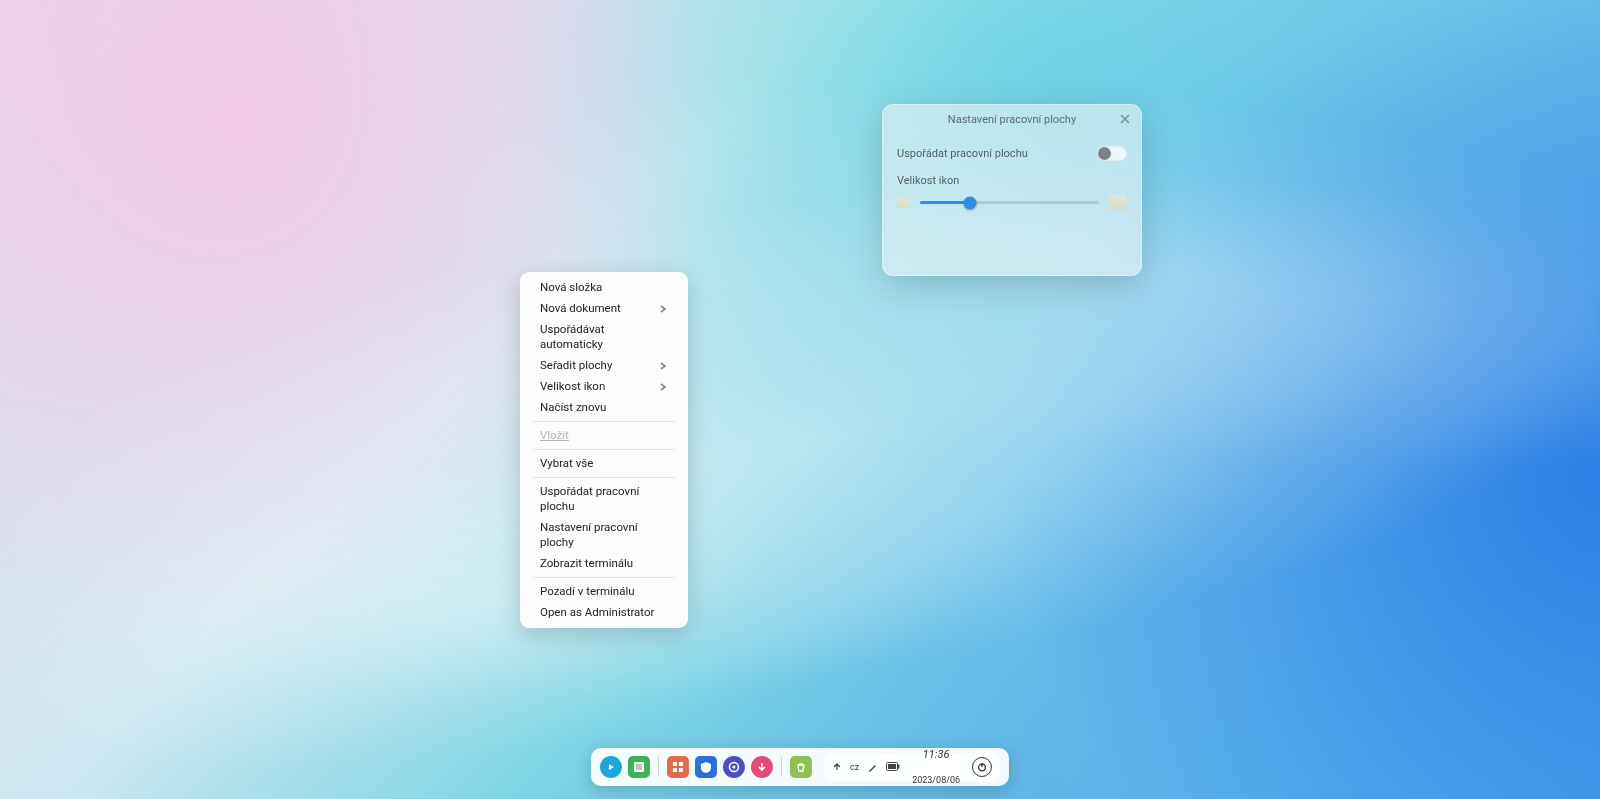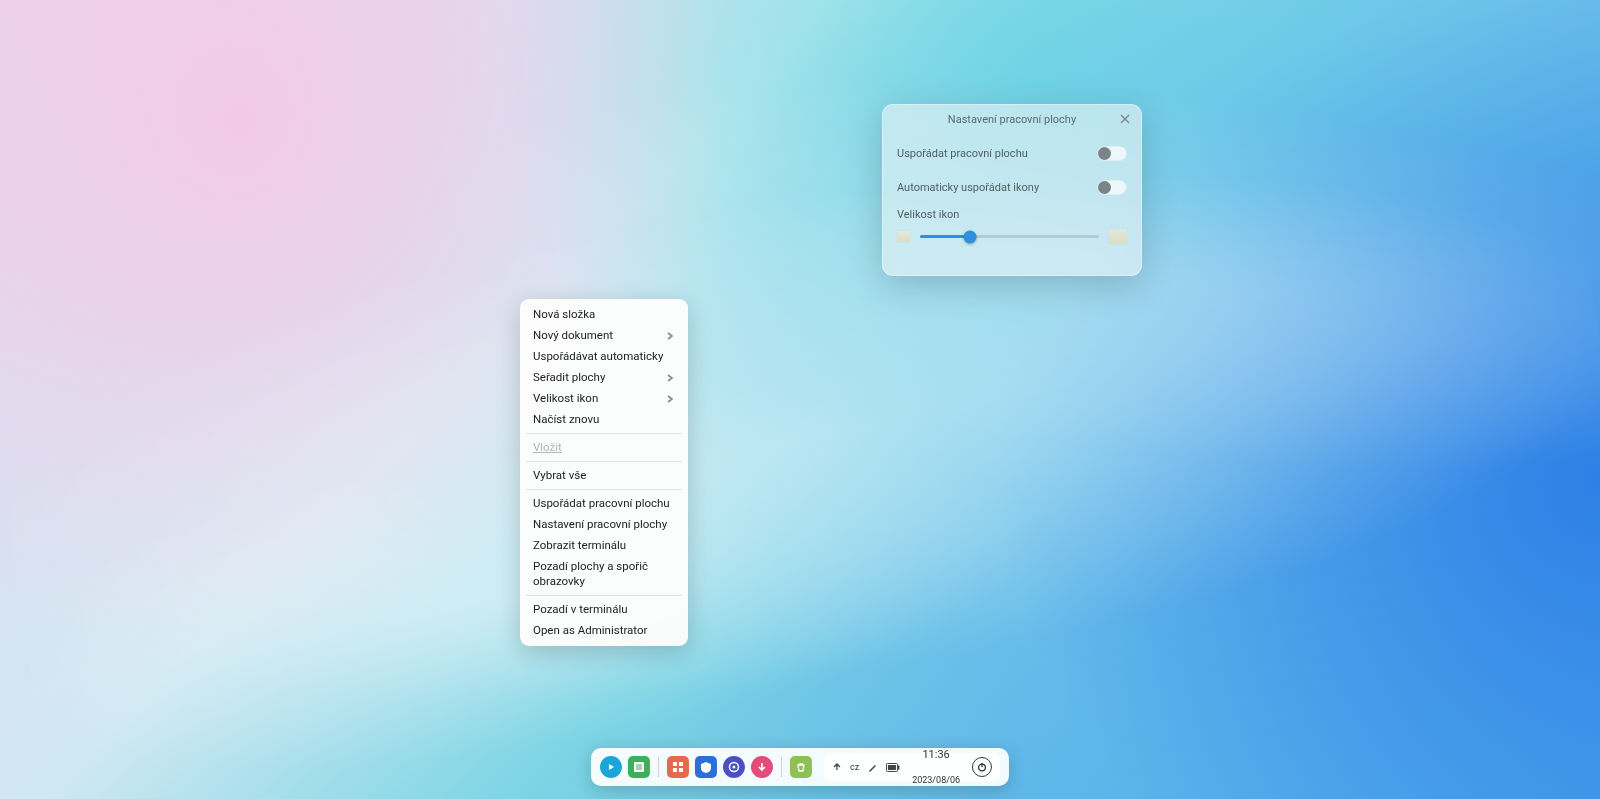--- a/index.html
+++ b/index.html
@@ -23,26 +23,26 @@
 }
 .desktop::after{
   content:""; position:absolute; inset:0;
   background:
     radial-gradient(ellipse 1200px 300px at 70% 30%, rgba(255,255,255,.25) 0%, rgba(255,255,255,0) 60%);
   transform:rotate(6deg);
 }
 
 
 .context-menu{
-  position:absolute; left:520px; top:299px;
+  position:absolute; left:520px; top:272px;
   width:168px;
   background:rgba(252,252,252,.98);
   border-radius:9px;
   box-shadow:0 6px 24px rgba(0,0,0,.18);
-  padding:5px 0; z-index:3;
+  padding:5px 7px; z-index:3;
   font-size:11.5px; color:#222;
 }
 .menu-item{
   display:flex; align-items:center; justify-content:space-between;
   padding:3px 12px 3px 13px; line-height:15px;
   cursor:default;
 }
 .menu-item.disabled{ color:#b5b5b8;text-decoration:underline; }
 .menu-sep{ height:1px; margin:3px 6px; background:#e1e1e3; }
 .chev{ width:10px; height:10px; }
@@ -136,44 +136,44 @@
 
 .tray{
   display:flex; align-items:center; gap:8px;
   background:rgba(255,255,255,.9);
   height:28px;
   padding:0 8px;
   border-radius:6px;
   margin-left:6px;
   min-width:160px;
 }
-.tray-icons{ display:flex; align-items:center; gap:8px; color:#444; }
+.tray-icons{ display:flex; gap:8px; color:#444; }
 .tray-icons svg{ display:block; }
 .tray-time{ display:flex; flex-direction:column; align-items:center; line-height:1; font-size:9px; color:#333; padding:0 4px;}
-.tray-time .t{ font-size:11px; margin-bottom:16px; }
+.tray-time .t{ font-size:11px; margin-bottom:16px;font-style:italic; }
 .power{
   width:20px;height:20px;border-radius:50%;
   border:1.6px solid #333;
   display:flex;align-items:center;justify-content:center;
   color:#333;
 }
 .power svg{display:block;}
 .lang{ font-size:9px; color:#333;}
 </style>
 </head>
 <body>
 
 <div class="desktop">
 
   <div class="context-menu" id="ctx">
       <div class="menu-item">
         <span>Nová složka</span>
       </div>
       <div class="menu-item">
-        <span>Nový dokument</span>
+        <span>Nová dokument</span>
         <span class="chev">
           <svg width="8" height="10" viewBox="0 0 8 10">
             <path d="M2 2 L6 5 L2 8"></path>
           </svg>
         </span>
       </div>
       <div class="menu-item">
         <span>Uspořádávat automaticky</span>
       </div>
       <div class="menu-item">
@@ -205,23 +205,20 @@
       </div>
       <div class="menu-sep"></div>
       <div class="menu-item">
         <span>Uspořádat pracovní plochu</span>
       </div>
       <div class="menu-item">
         <span>Nastavení pracovní plochy</span>
       </div>
       <div class="menu-item">
         <span>Zobrazit terminálu</span>
-      </div>
-      <div class="menu-item">
-        <span>Pozadí plochy a spořič obrazovky</span>
       </div>
       <div class="menu-sep"></div>
       <div class="menu-item">
         <span>Pozadí v terminálu</span>
       </div>
       <div class="menu-item">
         <span>Open as Administrator</span>
       </div>
     </div>
 
@@ -234,26 +231,20 @@
             <line x1="11" y1="3" x2="3" y2="11"></line>
           </svg>
       </span>
     </div>
     <div class="settings-row">
       <span>Uspořádat pracovní plochu</span>
       <div class="toggle">
           <div class="knob"></div>
         </div>
     </div>
-    <div class="settings-row">
-      <span>Automaticky uspořádat ikony</span>
-      <div class="toggle">
-          <div class="knob"></div>
-        </div>
-    </div>
     <div class="slider-section">
       <div class="slider-label">Velikost ikon</div>
       <div class="slider-row">
         <div class="mini-folder"></div>
         <div class="slider-track">
           <div class="slider-fill"></div>
           <div class="slider-thumb"></div>
         </div>
         <div class="mini-folder big"></div>
       </div>

